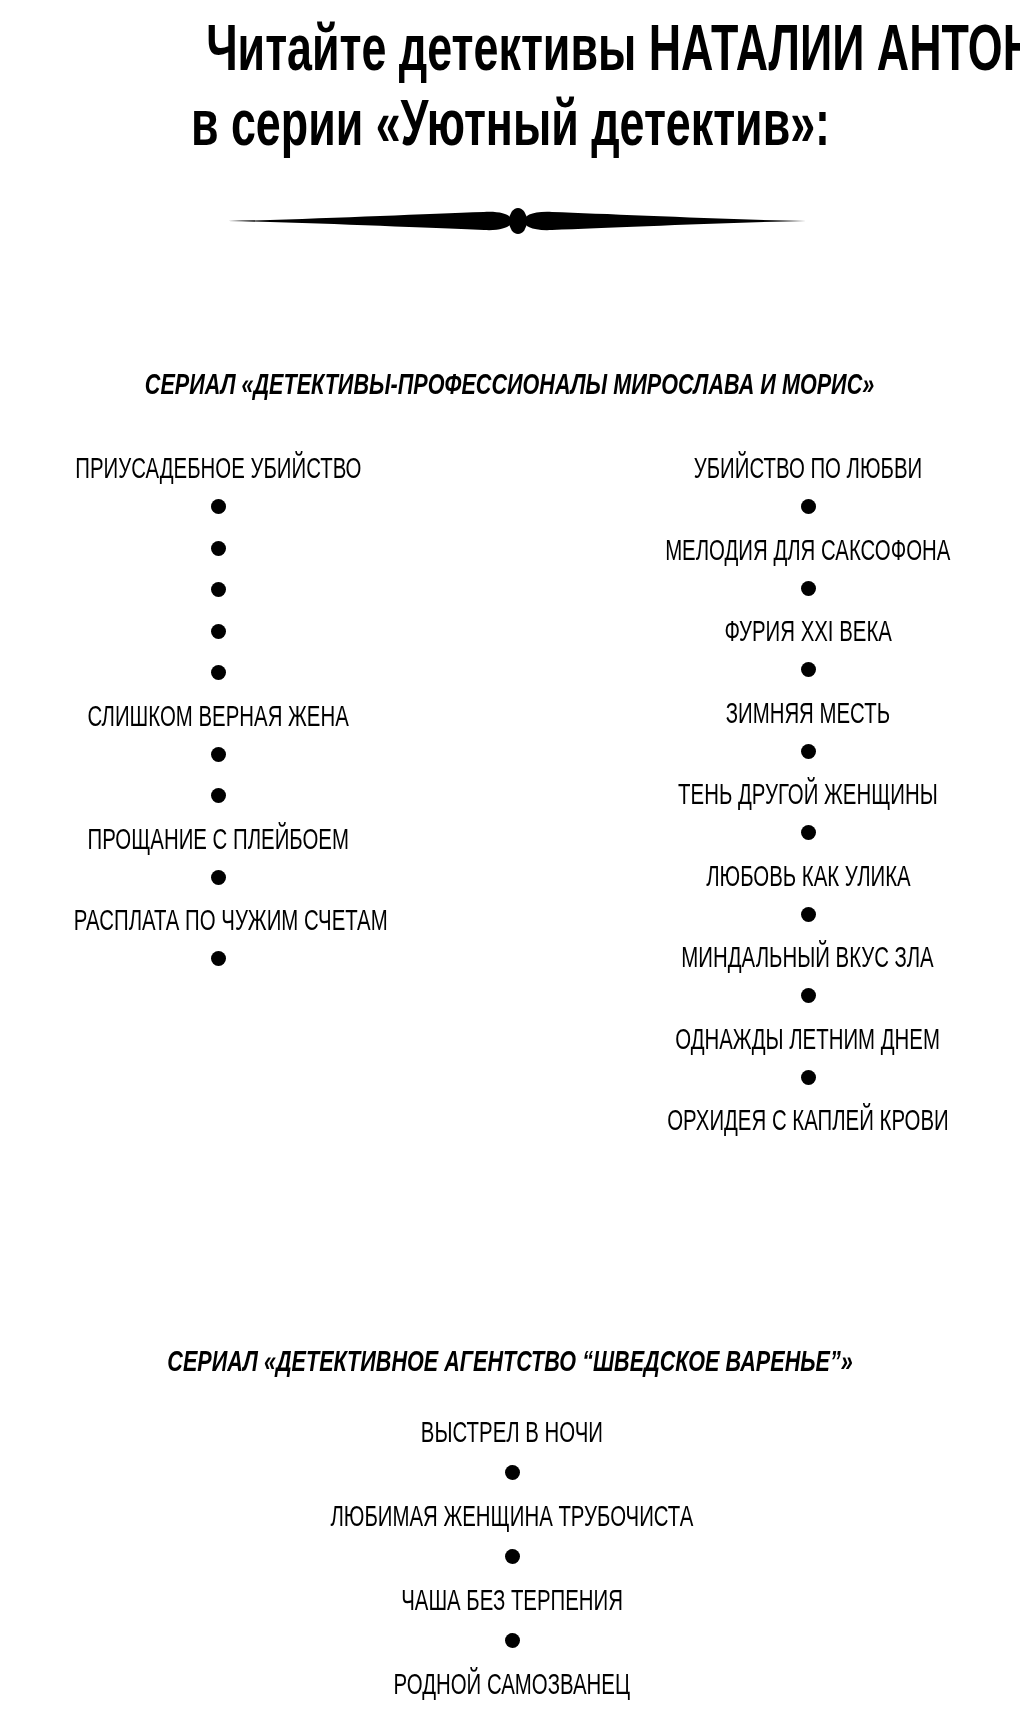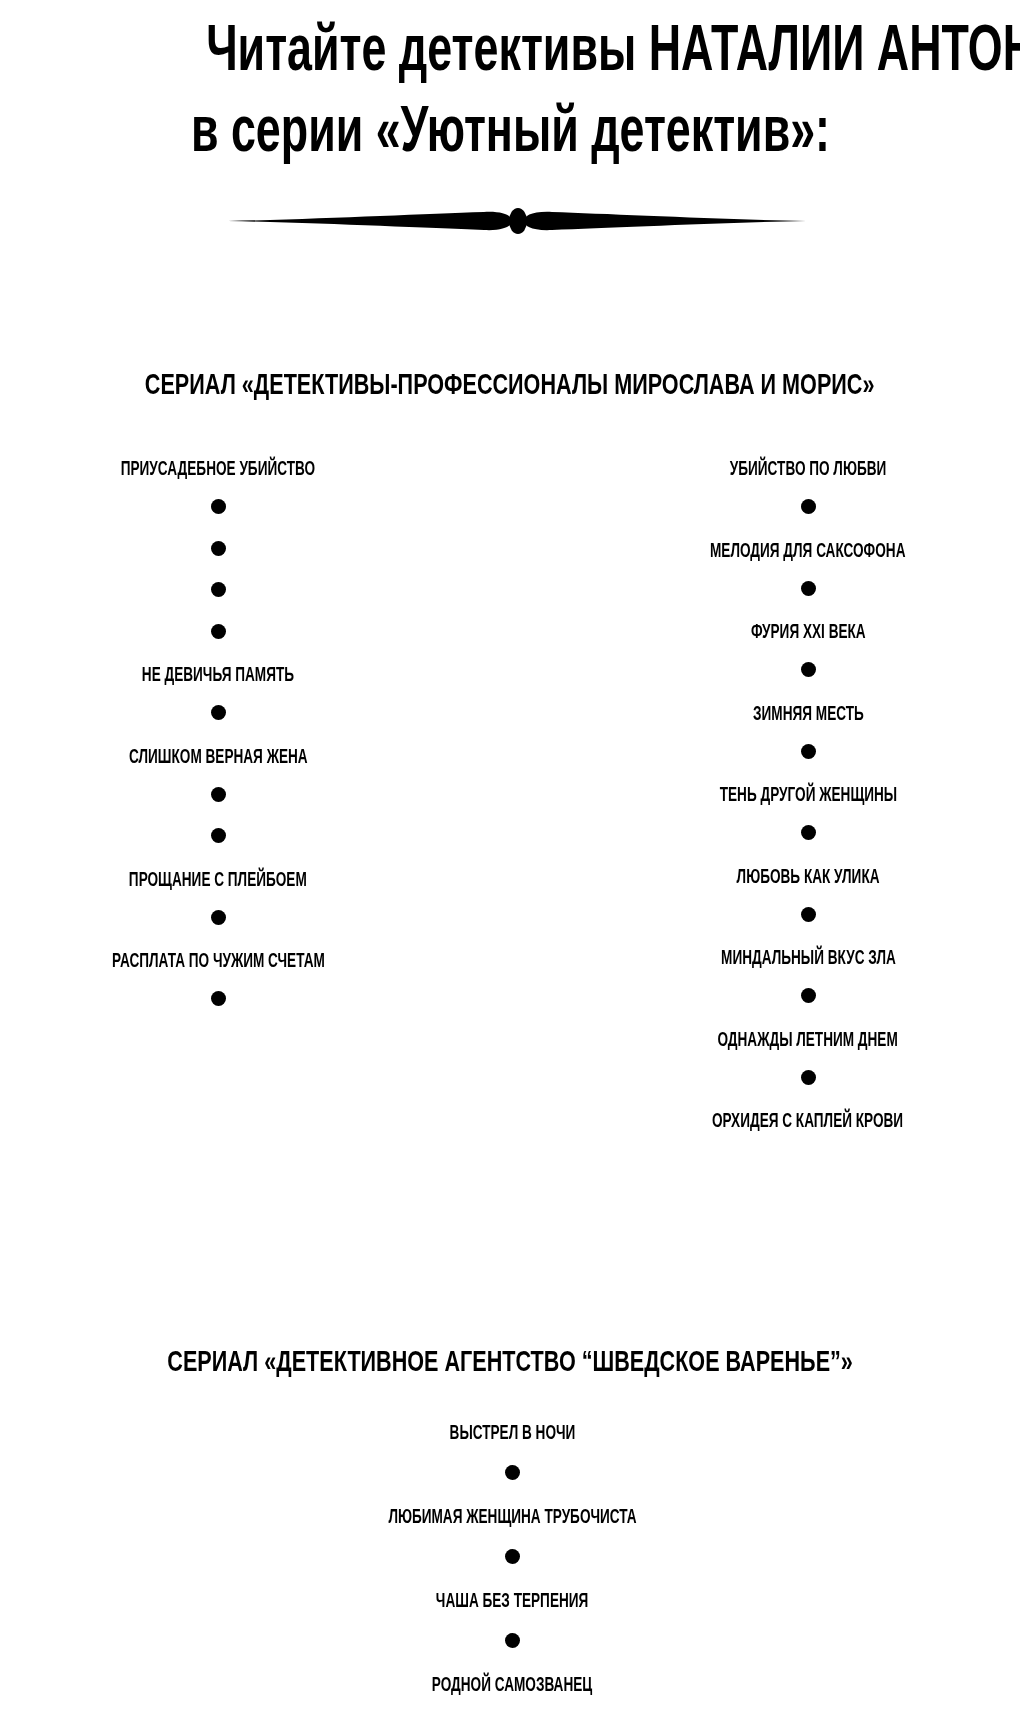--- a/index.html
+++ b/index.html
@@ -23,53 +23,54 @@
     }
     
     .title-line {
       font-weight: bold;
       font-size: 64px;
       line-height: 76px;
       letter-spacing: 0px;
     }
     .title-line .cond { transform: scaleX(0.70); }
     #title1 { top: 10px; }
-    #title2 { top: 91px; }
+    #title2 { top: 85px; }
 
     
     #ornament {
       position: absolute;
       left: 222px;
       top: 200px;
       width: 590px;
       height: 40px;
     }
 
     
     .section-heading {
       font-weight: bold;
       font-size: 30px;
       line-height: 40px;
+      font-style: italic;
     }
     .section-heading .cond { transform: scaleX(0.72); }
     #s1-heading { top: 364px; }
     #s2-heading { top: 1341px; }
 
     
     .col {
       position: absolute;
       text-align: center;
     }
     #s1-left { left: 0; width: 436px; top: 448px; }
     #s1-right { left: 590px; width: 436px; top: 448px; }
     #s2-list { left: 0; width: 1024px; top: 1412px; }
 
     .book {
-      font-weight: bold;
-      font-size: 20px;
+      font-weight: normal;
+      font-size: 30px;
       line-height: 40px;
       height: 40px;
     }
     .book .cond { transform: scaleX(0.68); }
     .dot-row {
       height: 41.5px;
       display: flex;
       justify-content: center;
       align-items: center;
     }
@@ -112,21 +113,20 @@
     </div>
   <div class="dot-row">
       <div class="dot"></div>
     </div>
   <div class="dot-row">
       <div class="dot"></div>
     </div>
   <div class="dot-row">
       <div class="dot"></div>
     </div>
-  <div class="book"><span class="cond">НЕ ДЕВИЧЬЯ ПАМЯТЬ</span></div>
   <div class="dot-row">
       <div class="dot"></div>
     </div>
   <div class="book"><span class="cond">СЛИШКОМ ВЕРНАЯ ЖЕНА</span></div>
   <div class="dot-row">
       <div class="dot"></div>
     </div>
   <div class="dot-row">
       <div class="dot"></div>
     </div>

